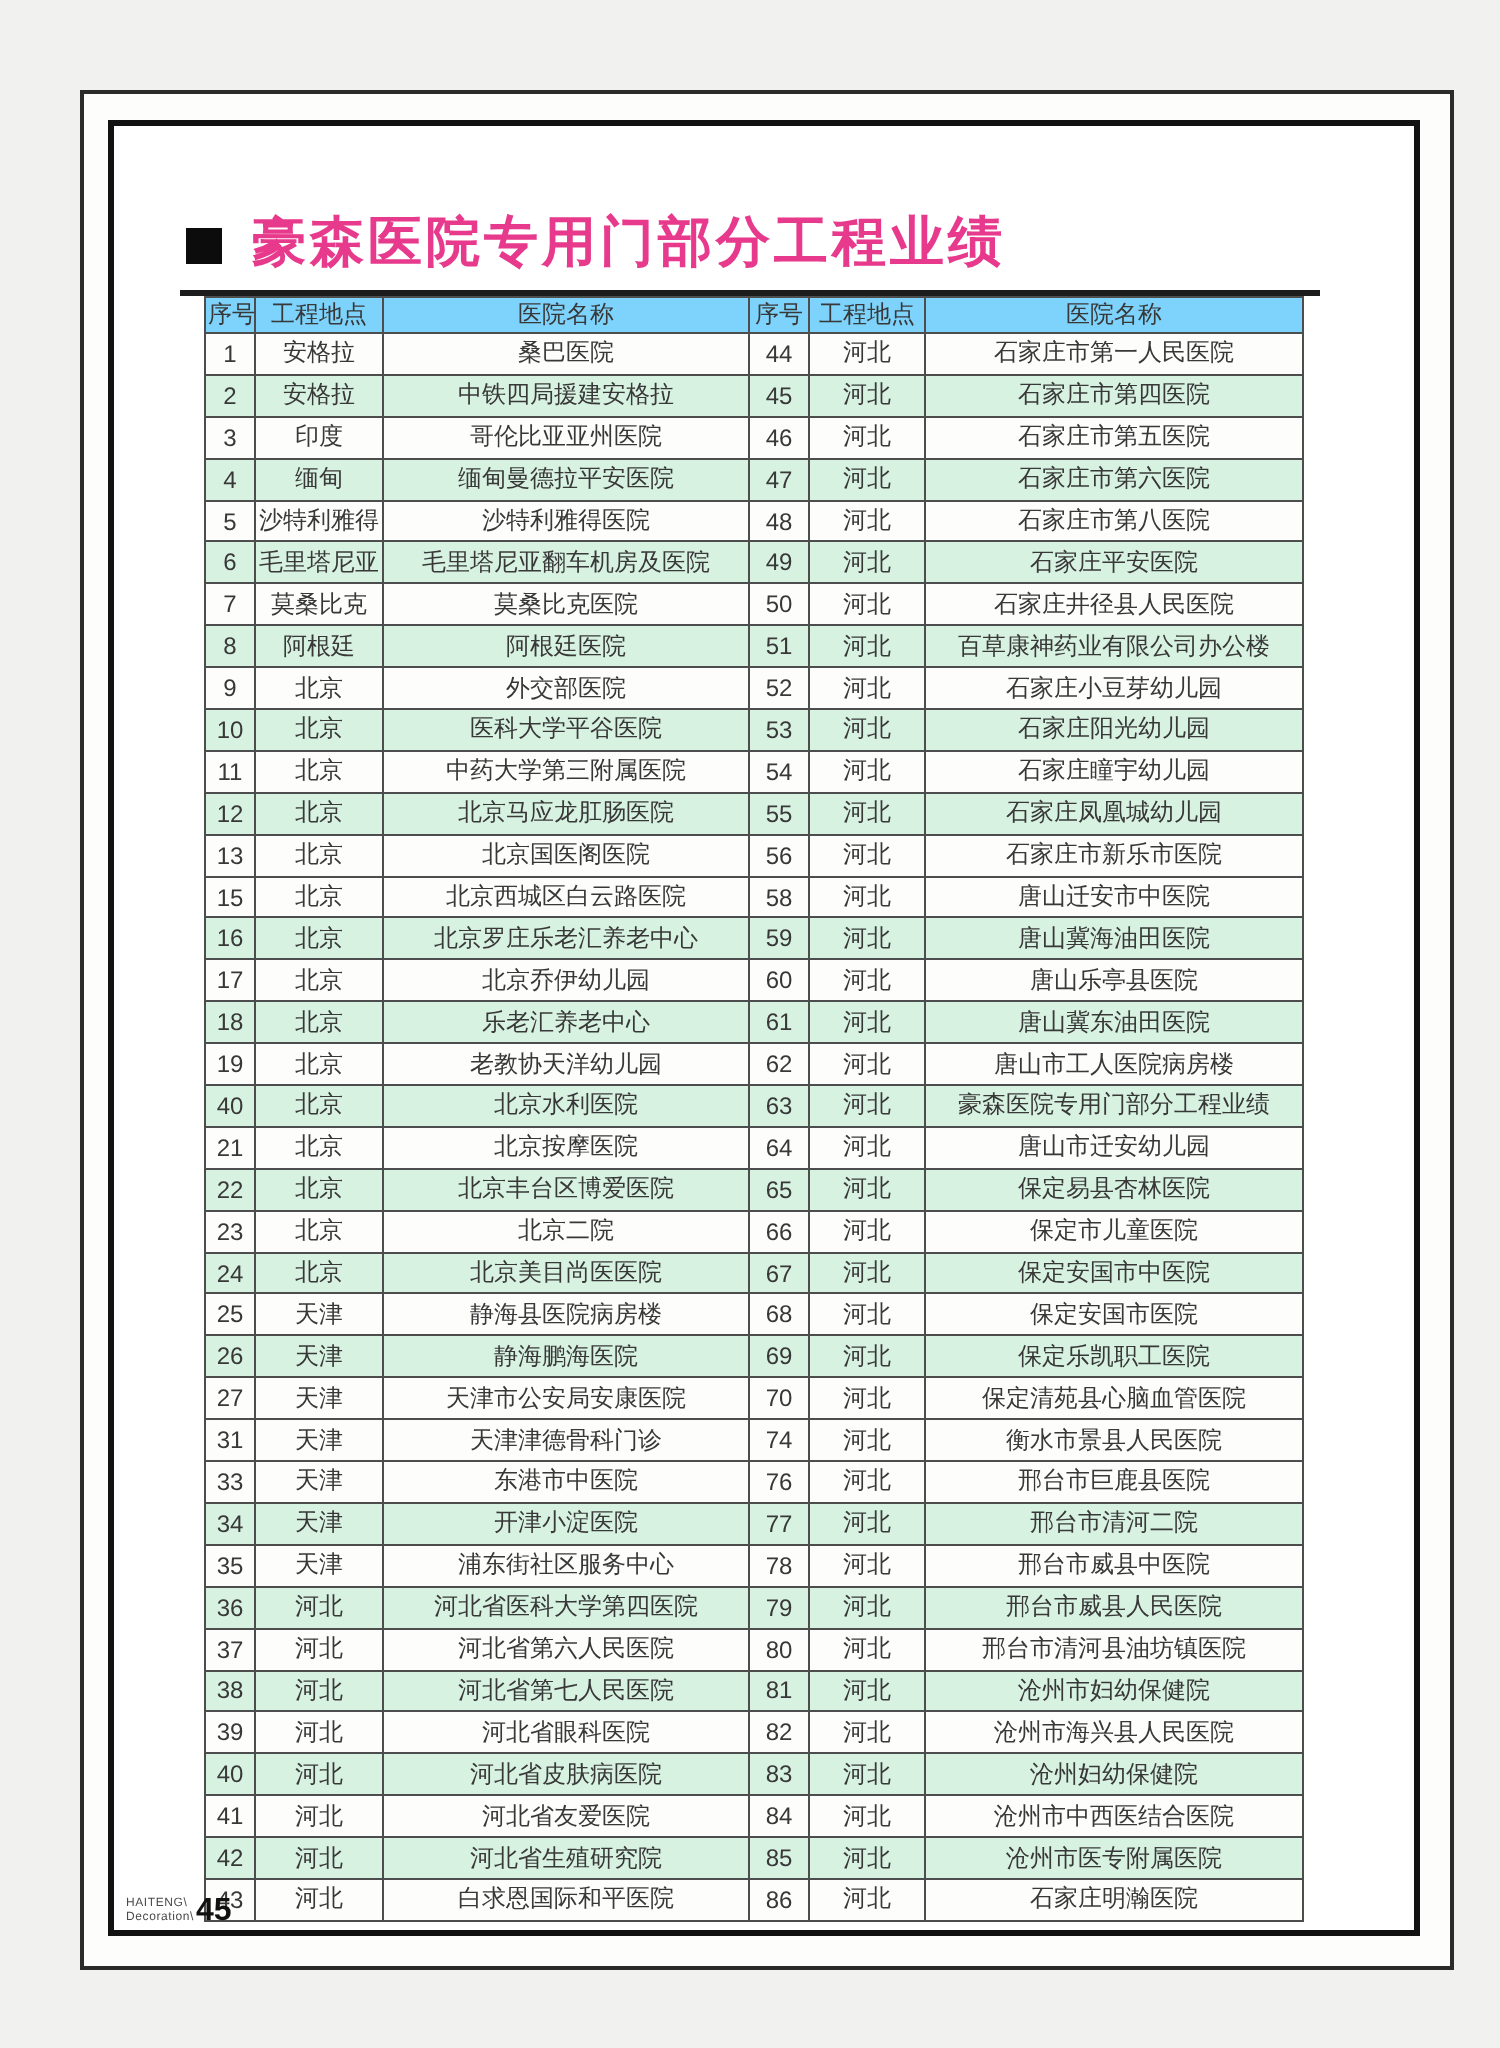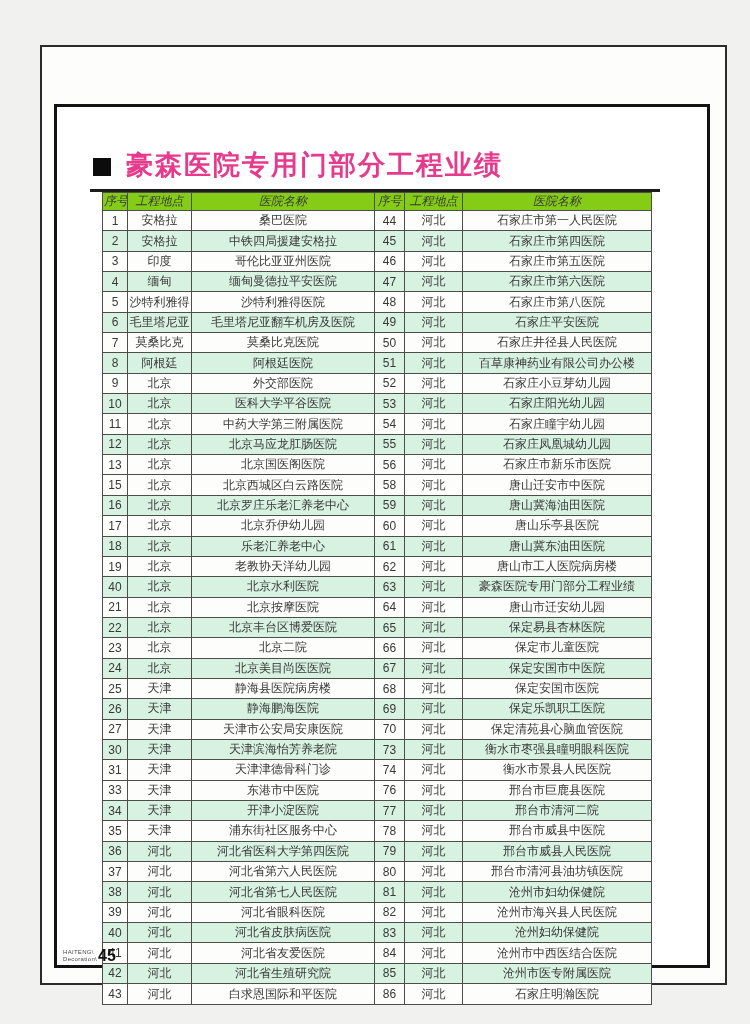--- a/index.html
+++ b/index.html
@@ -7,21 +7,21 @@
     width:750px;height:1024px;position:relative;overflow:hidden;
     background:#f1f1ef;
     font-family:"Liberation Sans","DejaVu Sans",sans-serif;
   }
   .outer-frame{
     position:absolute;left:40px;top:45px;width:683px;height:936px;
     border:2px solid #2b2b2b;background:#fdfdfc;
   }
   .inner-frame{
     position:absolute;left:12px;top:13px;right:15px;bottom:15px;
-    border:3px solid #121212;background:#ffffff;margin-top:44px;
+    border:3px solid #121212;background:#ffffff;
   }
   .title-block{
     position:absolute;left:33px;top:40px;width:570px;
     display:flex;align-items:center;
     border-bottom:3px solid #1c1c1c;padding-bottom:6px;
   }
   .title-square{
     width:18px;height:18px;background:#0c0c0c;margin:4px 15px 0 3px;flex:0 0 auto;
   }
   .page-title{
@@ -31,21 +31,21 @@
   .results-table{
     position:absolute;left:45px;top:85px;
     width:549px;height:813px;
     border-collapse:collapse;table-layout:fixed;
     font-size:12px;color:#383838;
   }
   .results-table td,.results-table th{
     border:1px solid #4d4d4d;padding:0 1px;text-align:center;
     font-weight:normal;overflow:hidden;white-space:nowrap;
   }
-  .results-table thead th{background:#84cc16;font-style:italic;}
+  .results-table thead th{background:#7dd3fc;}
   .results-table tbody tr{background:#fdfdfc;}
   .results-table tbody tr.alt{background:#d8f2e2;}
   .footer{
     position:absolute;left:6px;bottom:2px;
     display:flex;align-items:flex-end;
   }
   .brand{
     font-size:6px;line-height:7px;color:#4a4a4a;letter-spacing:0.3px;
   }
   .page-number{
@@ -284,28 +284,20 @@
             <td>保定乐凯职工医院</td>
           </tr>
           <tr>
             <td>27</td>
             <td>天津</td>
             <td>天津市公安局安康医院</td>
             <td>70</td>
             <td>河北</td>
             <td>保定清苑县心脑血管医院</td>
           </tr>
-          <tr class="alt">
-            <td>30</td>
-            <td>天津</td>
-            <td>天津滨海怡芳养老院</td>
-            <td>73</td>
-            <td>河北</td>
-            <td>衡水市枣强县瞳明眼科医院</td>
-          </tr>
           <tr>
             <td>31</td>
             <td>天津</td>
             <td>天津津德骨科门诊</td>
             <td>74</td>
             <td>河北</td>
             <td>衡水市景县人民医院</td>
           </tr>
           <tr>
             <td>33</td>

